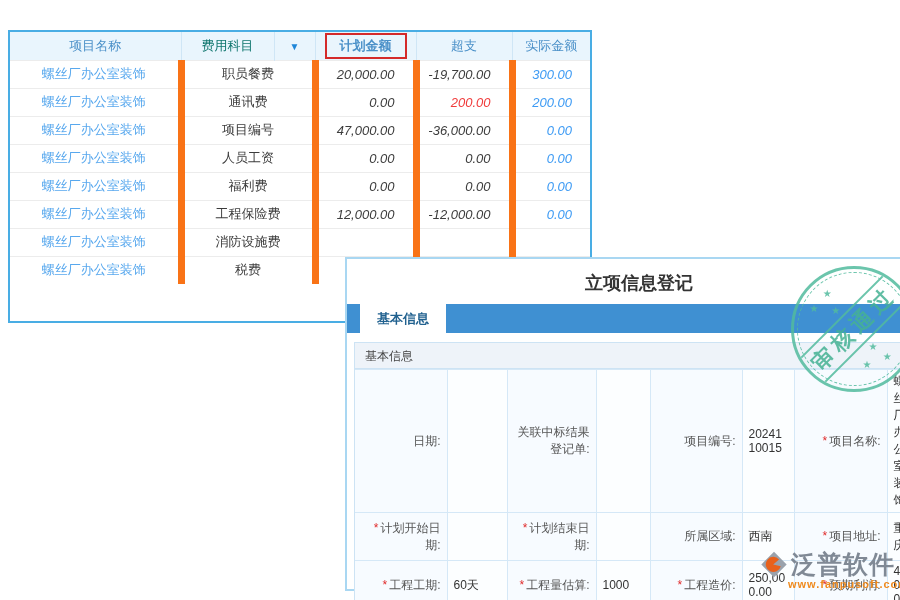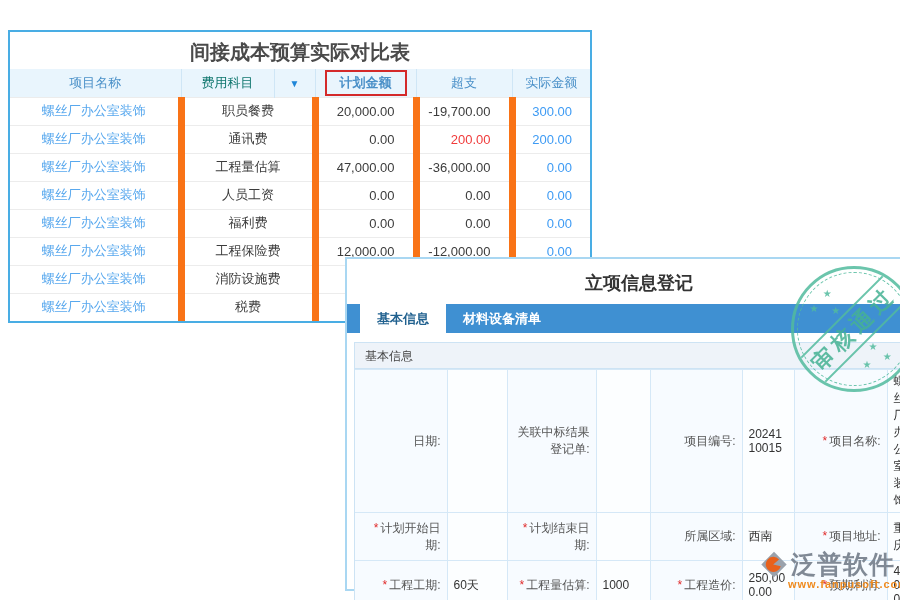--- a/index.html
+++ b/index.html
@@ -12,21 +12,21 @@
   #win1 .w1-title { height:37px; line-height:40px; text-align:center;
           font-size:20px; font-weight:bold; color:#4a4a4a; }
   #w1-table { width:100%; border-collapse:collapse; table-layout:fixed; font-size:13px; }
   #w1-table th { height:28px; background:#e9f5fd; color:#4a90c8; font-weight:normal;
           border-left:1px solid #cfe6f6; }
   #w1-table th:first-child { border-left:none; }
   #w1-table td { height:28px; border-top:1px solid #ececec; border-left:7px solid #f97316;
           color:#3c3c3c; text-align:center; overflow:hidden; white-space:nowrap; }
   #w1-table td:first-child { border-left:none; }
   .c-proj { color:#58a8ee !important; }
-  .c-num  { text-align:right !important; padding-right:18px !important; }
+  .c-num  { text-align:right !important; padding-right:18px !important;font-style:italic; }
   .blue   { color:#3e9bf4 !important; }
   .red    { color:#f03b3b !important; }
   .arrow-down { color:#1f86d8; font-size:10px; }
   .red-box { display:inline-block; border:2px solid #d42a2a; padding:2px 13px;font-weight:bold; }
 
   
   #win2 { position:absolute; left:305px; top:257px; width:588px; height:334px;
           background:#fff; border:2px solid #a9d7f2; z-index:2;margin-left:40px; }
   #win2 .w2-title { margin-top:12px; height:24px; text-align:center;
           font-size:18px; font-weight:bold; color:#333; }
@@ -65,21 +65,20 @@
   .logo { position:absolute; left:760px; top:548px; z-index:4; }
   .logo-row { display:flex; align-items:center; gap:3px; }
   .logo-name { font-size:25px; font-weight:bold; color:#808995; letter-spacing:1px; }
   .logo-url { font-size:11px; font-weight:bold; color:#ef8a1e; margin:-3px 0 0 28px;
           letter-spacing:1px; }
 </style>
 </head>
 <body>
 
 <div id="win1">
-  <div class="w1-title">间接成本预算实际对比表</div>
   <table id="w1-table">
     <colgroup>
         <col style="width:171px">
         <col style="width:93px">
         <col style="width:41px">
               <col style="width:101px">
         <col style="width:96px">
         <col style="width:78px">
       </colgroup>
     <thead>
@@ -106,21 +105,21 @@
       </tr>
       <tr>
         <td class="c-proj">螺丝厂办公室装饰</td>
         <td colspan="2">通讯费</td>
         <td class="c-num">0.00</td>
         <td class="c-num red">200.00</td>
         <td class="c-num blue">200.00</td>
       </tr>
       <tr>
         <td class="c-proj">螺丝厂办公室装饰</td>
-        <td colspan="2">工程量估算</td>
+        <td colspan="2">项目编号</td>
         <td class="c-num">47,000.00</td>
         <td class="c-num">-36,000.00</td>
         <td class="c-num blue">0.00</td>
       </tr>
       <tr>
         <td class="c-proj">螺丝厂办公室装饰</td>
         <td colspan="2">人员工资</td>
         <td class="c-num">0.00</td>
         <td class="c-num">0.00</td>
         <td class="c-num blue">0.00</td>
@@ -154,21 +153,20 @@
         <td class="c-num blue"></td>
       </tr>
     </tbody>
   </table>
 </div>
 
 <div id="win2">
   <div class="w2-title">立项信息登记</div>
   <div class="tabbar">
     <div class="tab active">基本信息</div>
-    <div class="tab">材料设备清单</div>
   </div>
   <div class="panel">
     <div class="sect-head">基本信息</div>
     <table id="f-table">
       <colgroup>
           <col style="width:92px">
           <col style="width:60px">
           <col style="width:89px">
           <col style="width:54px">
                 <col style="width:92px">

